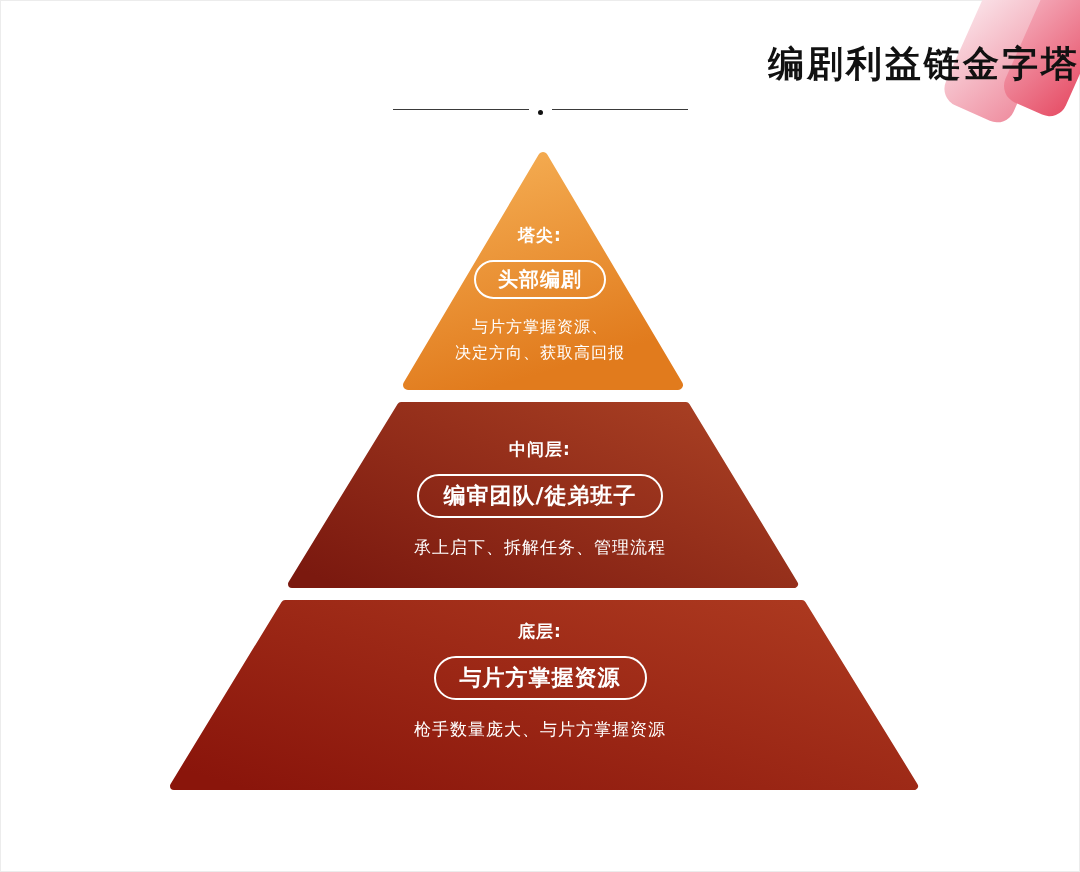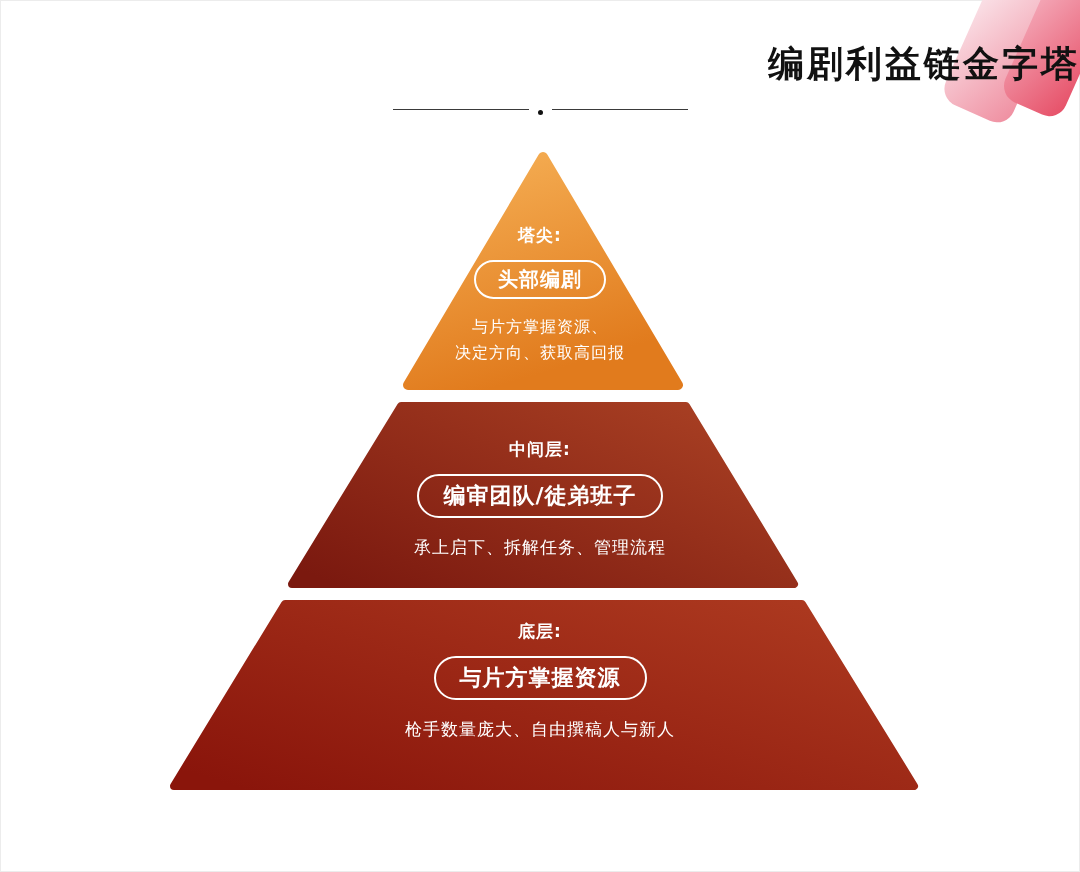--- a/index.html
+++ b/index.html
@@ -168,17 +168,17 @@
       <div>决定方向、获取高回报</div>
     </div>
   </div>
 
   <div class="tier-text tier3">
     <div class="tier-label">底层:</div>
     <div class="tier-pill">
       <span>与片方掌握资源</span>
     </div>
     <div class="tier-desc">
-      <div>枪手数量庞大、自由撰稿人与新人</div>
+      <div>枪手数量庞大、与片方掌握资源</div>
     </div>
   </div>
 
 </div>
 
 </body></html>

